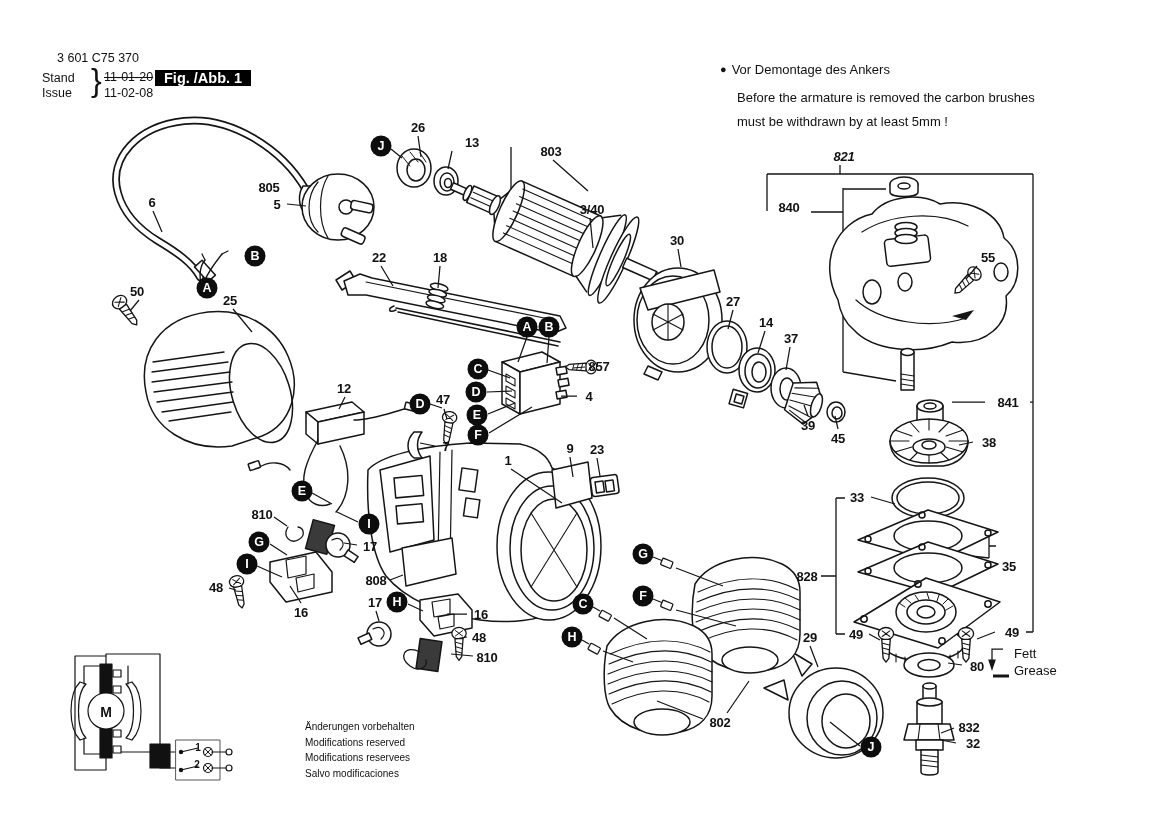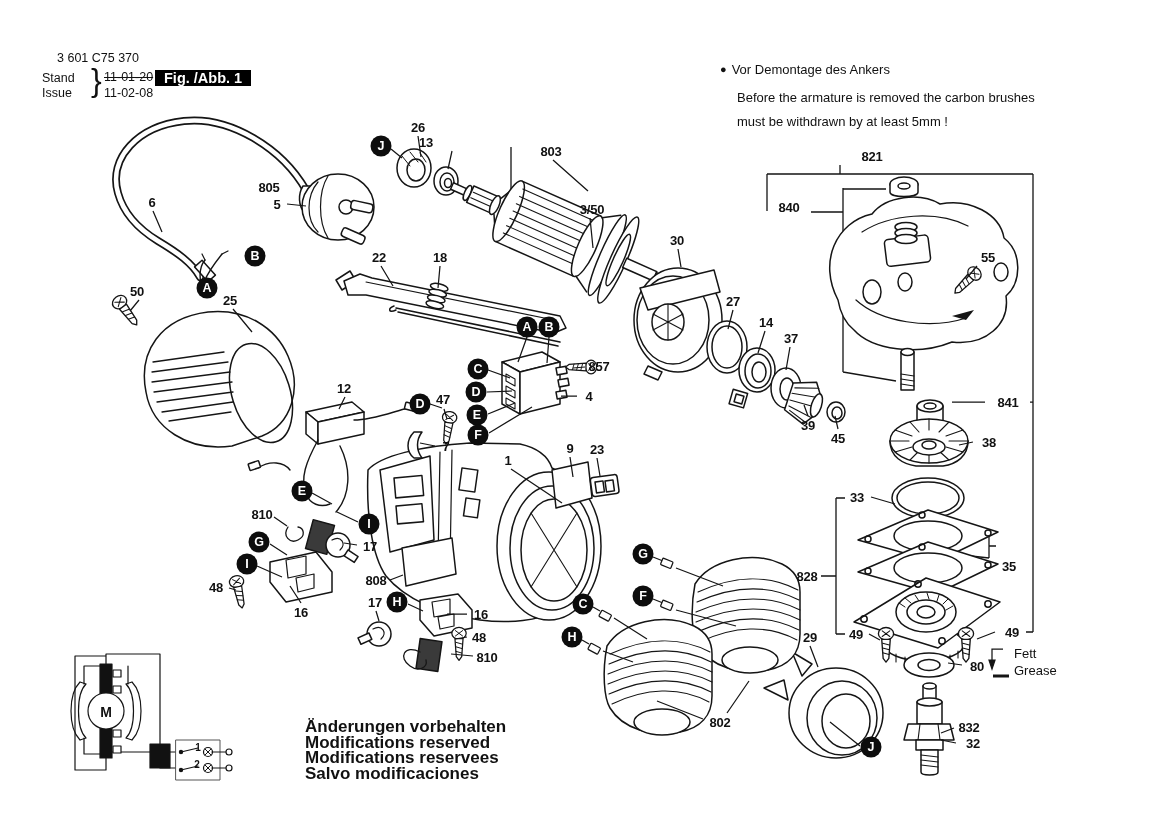--- a/index.html
+++ b/index.html
@@ -17,21 +17,21 @@
   .hdr-dates{position:absolute;left:104px;top:70px;font-size:12.5px;line-height:15.5px;}
   .struck{text-decoration:line-through;}
   .figbox{position:absolute;left:155px;top:70px;background:#000;color:#fff;font-weight:700;
           font-size:14.5px;padding:0 9px;}
   .title{position:absolute;left:582px;top:50px;transform:translateX(-50%);font-size:20px;
          font-weight:700;white-space:nowrap;}
   .notice{position:absolute;left:720px;top:57px;font-size:13px;line-height:24px;}
   .notice .mt{margin-top:4px;}
   .notice .ind{margin-left:17px;}
   .bullet{font-size:11px;margin-right:5px;vertical-align:1px;}
-  .footer{position:absolute;left:305px;top:719px;font-size:17px;line-height:15.5px;font-weight:bold;}
+  .footer{position:absolute;left:305px;top:719px;font-size:10px;line-height:15.5px;}
   .grease{position:absolute;left:1014px;top:645px;font-size:13px;line-height:17px;}
   .wlabel{position:absolute;font-size:10px;font-weight:700;transform:translate(-50%,-50%);}
   #wm{position:absolute;left:106px;top:712px;transform:translate(-50%,-50%);
       font-size:14px;font-weight:700;}
 </style>
 </head>
 <body>
 
 <div id="stage">
 
@@ -432,37 +432,37 @@
 
 <div class="footer">
   <div>Änderungen vorbehalten</div>
   <div>Modifications reserved</div>
   <div>Modifications reservees</div>
   <div>Salvo modificaciones</div>
 </div>
 
 <div id="labels-layer">
       <div class="plabel" style="left: 418px; top: 127px;">26</div>
-      <div class="plabel" style="left: 426px; top: 142px;">13</div>
+      <div class="plabel" style="left: 472px; top: 142px;">13</div>
       <div class="plabel" style="left: 551px; top: 151px;">803</div>
-      <div class="plabel" style="left: 592px; top: 209px;">3/50</div>
+      <div class="plabel" style="left: 592px; top: 209px;">3/40</div>
       <div class="plabel" style="left: 269px; top: 187px;">805</div>
       <div class="plabel" style="left: 277px; top: 204px;">5</div>
       <div class="plabel" style="left: 152px; top: 202px;">6</div>
       <div class="plabel" style="left: 137px; top: 291px;">50</div>
       <div class="plabel" style="left: 230px; top: 300px;">25</div>
       <div class="plabel" style="left: 379px; top: 257px;">22</div>
       <div class="plabel" style="left: 440px; top: 257px;">18</div>
       <div class="plabel" style="left: 677px; top: 240px;">30</div>
       <div class="plabel" style="left: 733px; top: 301px;">27</div>
       <div class="plabel" style="left: 766px; top: 322px;">14</div>
       <div class="plabel" style="left: 791px; top: 338px;">37</div>
       <div class="plabel" style="left: 808px; top: 425px;">39</div>
       <div class="plabel" style="left: 838px; top: 438px;">45</div>
-      <div class="plabel" style="left: 872px; top: 156px;">821</div>
+      <div class="plabel" style="left: 844px; top: 156px; font-style: italic;">821</div>
       <div class="plabel" style="left: 789px; top: 207px;">840</div>
       <div class="plabel" style="left: 988px; top: 257px;">55</div>
       <div class="plabel" style="left: 1008px; top: 402px;">841</div>
       <div class="plabel" style="left: 989px; top: 442px;">38</div>
       <div class="plabel" style="left: 857px; top: 497px;">33</div>
       <div class="plabel" style="left: 1009px; top: 566px;">35</div>
       <div class="plabel" style="left: 807px; top: 576px;">828</div>
       <div class="plabel" style="left: 856px; top: 634px;">49</div>
       <div class="plabel" style="left: 1012px; top: 632px;">49</div>
       <div class="plabel" style="left: 977px; top: 666px;">80</div>

